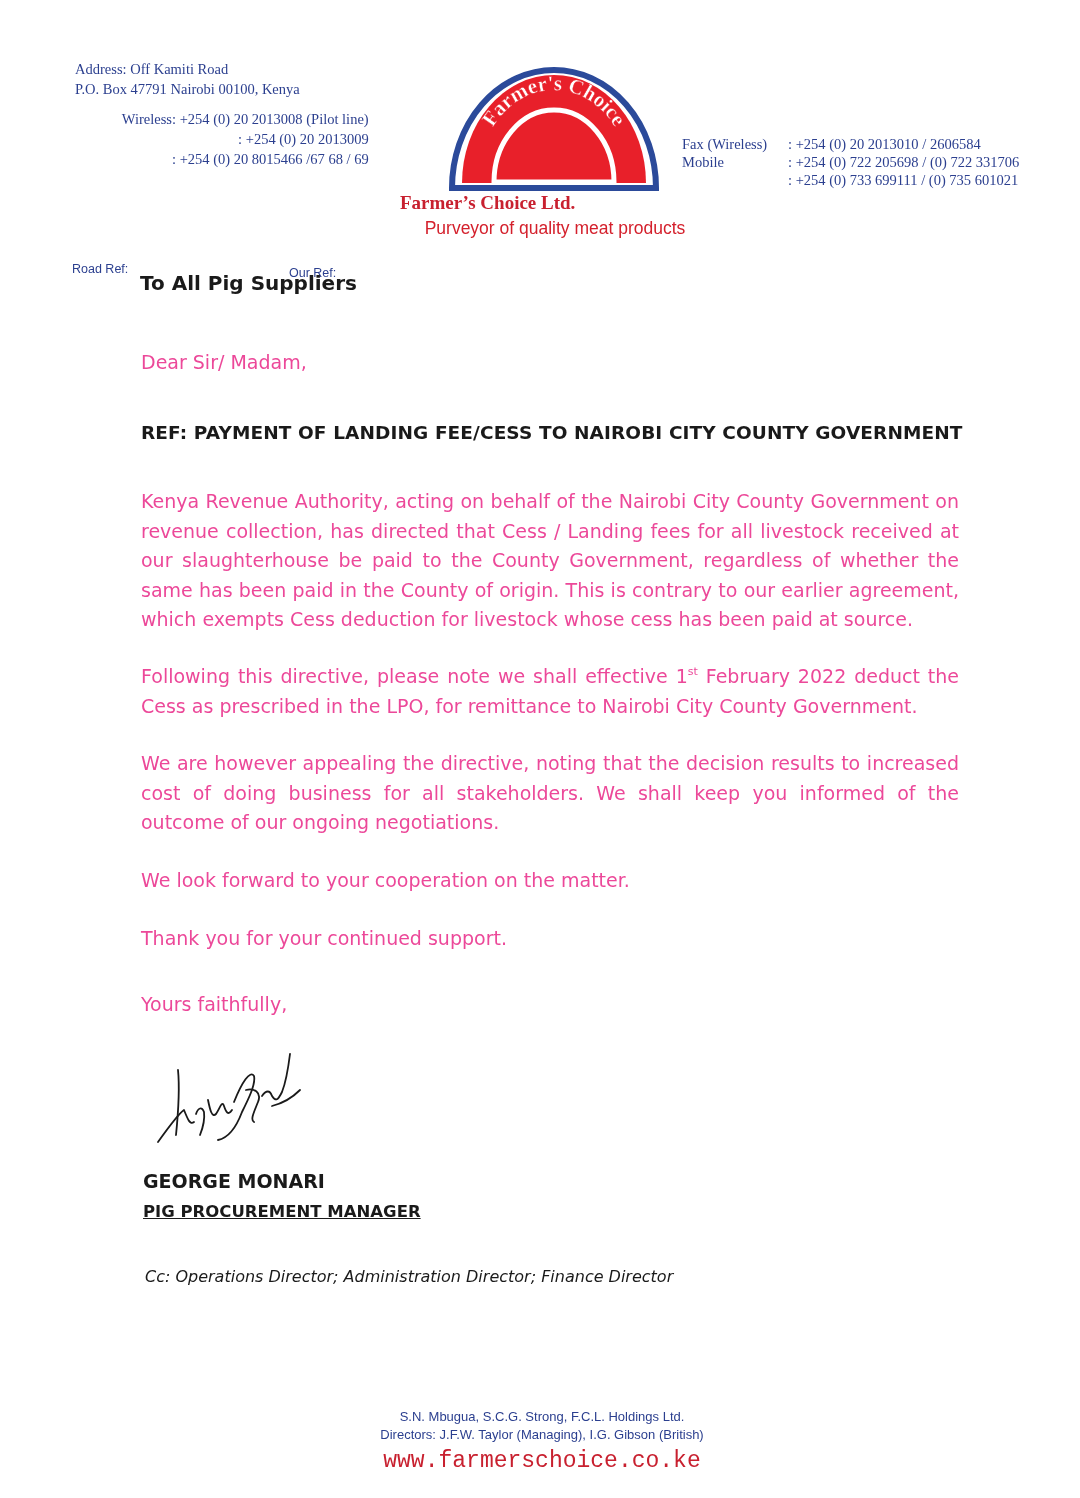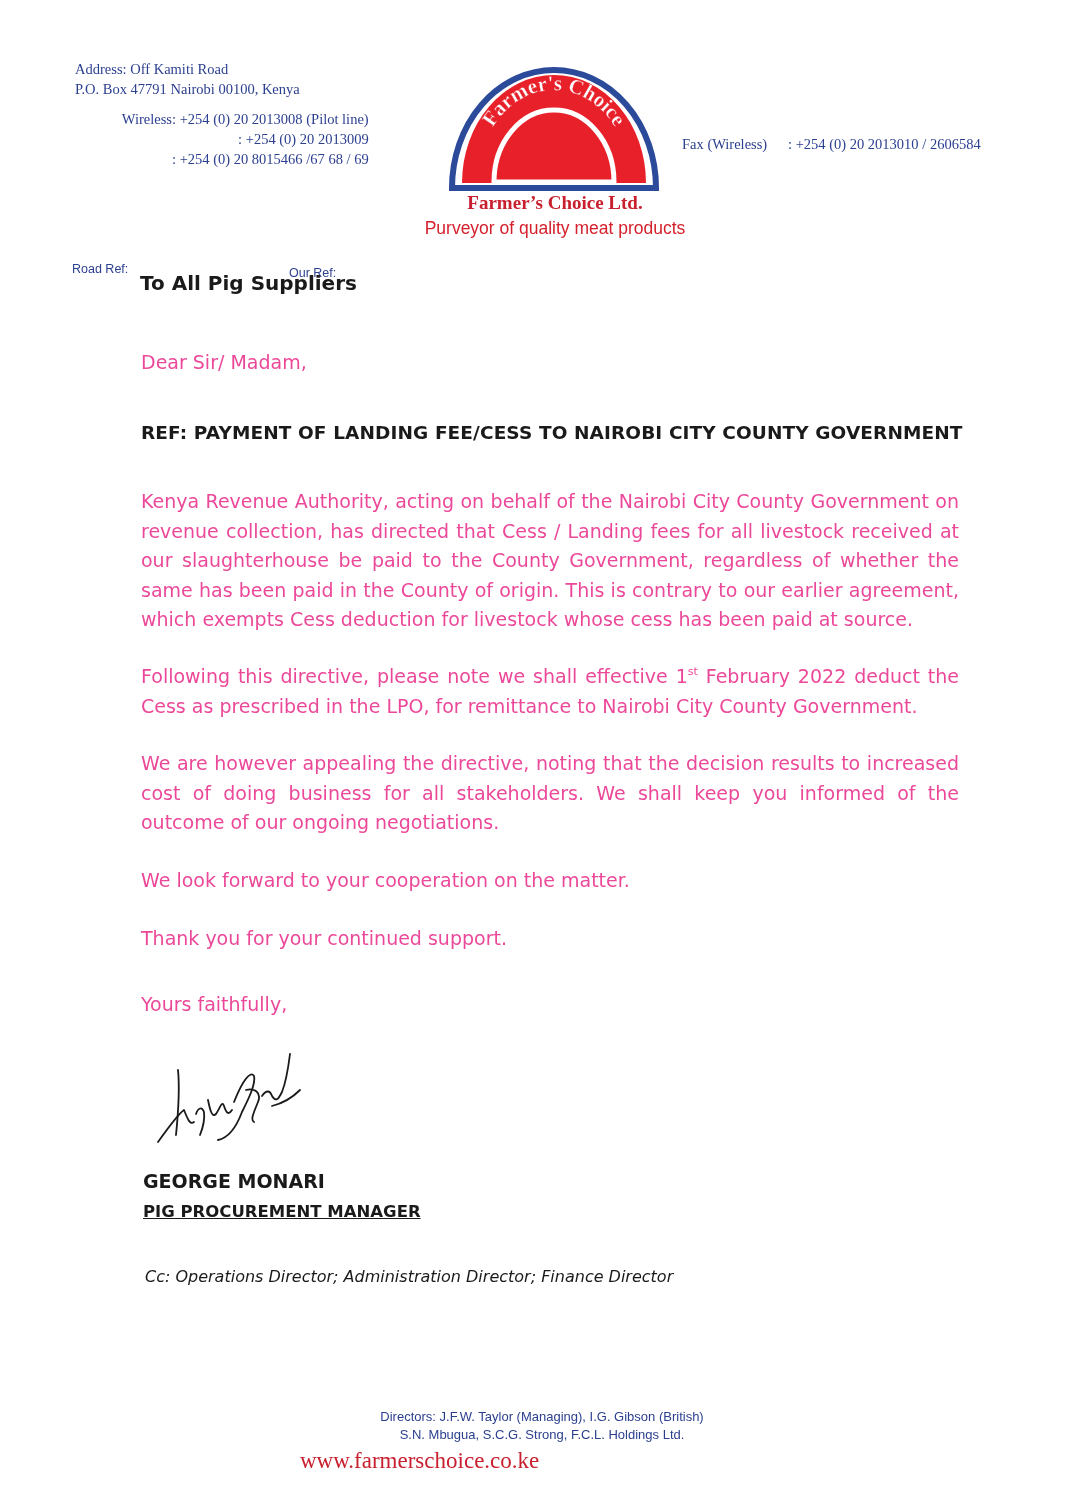--- a/index.html
+++ b/index.html
@@ -8,37 +8,37 @@
   .sans { font-family: "DejaVu Sans", "Liberation Sans", sans-serif; }
   .arial { font-family: "Liberation Sans", "DejaVu Sans", sans-serif; }
   .abs { position: absolute; }
 
   .hdr { color: #2b3f8f; font-size: 14.5px; line-height: 20px; white-space: nowrap; }
   .hdr-row { display: flex; }
   .hdr-label-l { width: 98px; }
   .hdr-label-r { width: 106px; }
 
   #logo { left: 448px; top: 64px; width: 212px; height: 128px; }
-  #company-name { left: 400px; top: 192px; width: 310px; text-align: center; color: #c8202f; font-weight: bold; font-size: 19px; }
+  #company-name { left: 400px; top: 192px; width: 310px; color: #c8202f; font-weight: bold; font-size: 19px; }
   #tagline { left: 390px; top: 218px; width: 330px; text-align: center; color: #d4202c; font-size: 17.5px; }
 
   .ref { color: #2b3f8f; font-size: 12.5px; }
   #recipient { left: 140px; top: 271px; font-size: 20px; font-weight: bold; color: #1a1a1a; }
 
   .body-text { font-size: 19px; line-height: 29.5px; color: #ec4899; }
   .para { left: 141px; width: 818px; text-align: justify; }
   sup { font-size: 11px; vertical-align: 8px; line-height: 0; }
 
   #subject { left: 141px; top: 422px; font-size: 18.5px; font-weight: bold; letter-spacing: 0.1px; }
   #signer-name { left: 143px; top: 1170px; font-size: 19px; font-weight: bold; }
   #signer-title { left: 143px; top: 1202px; font-size: 16.5px; font-weight: bold; text-decoration: underline; }
   #cc { left: 145px; top: 1267px; font-size: 16px; font-style: italic; }
 
   #directors { left: 300px; top: 1408px; width: 484px; text-align: center; color: #2b3f8f; font-size: 13px; line-height: 18px; }
-  #website { left: 300px; top: 1448px; width: 484px; text-align: left; color: #c8202f; font-size: 23px; }
+  #website { left: 300px; top: 1448px; width: 484px; text-align: center; color: #c8202f; font-size: 23px; font-family: Liberation Mono, monospace; }
 </style>
 </head>
 <body>
 
 <div class="abs hdr serif" style="left:75px; top:59px;">
   <div>Address: Off Kamiti Road</div>
   <div>P.O. Box 47791 Nairobi 00100, Kenya</div>
 </div>
 <div class="abs hdr serif" style="left:74px; top:109px;text-align:right;">
   <div class="hdr-row">
@@ -62,20 +62,27 @@
     <textPath href="#arcpath" startOffset="50%" text-anchor="middle">Farmer's Choice</textPath>
   </text>
 </svg>
 <div id="company-name" class="abs serif">Farmer’s Choice Ltd.</div>
 <div id="tagline" class="abs arial">Purveyor of quality meat products</div>
 
 <div class="abs hdr serif" style="left:682px; top:108px;margin-top:26px;">
   <div class="hdr-row">
     <div class="hdr-label-r">Fax (Wireless)</div>
     <div>: +254 (0) 20 2013010 / 2606584</div>
+  </div>
+  <div class="hdr-row" style="margin-top:-2px;">
+    <div class="hdr-label-r">Mobile</div>
+    <div>
+      <div>: +254 (0) 722 205698 / (0) 722 331706</div>
+      <div style="margin-top:-2px;">: +254 (0) 733 699111 / (0) 735 601021</div>
+    </div>
   </div>
 </div>
 
 <div class="abs ref arial" style="left:72px; top:262px;">Road Ref:</div>
 <div class="abs ref arial" style="left:289px; top:266px;">Our Ref:</div>
 <div id="recipient" class="abs sans">To All Pig Suppliers</div>
 
 <div class="abs sans body-text" style="left:141px; top:348px;">Dear Sir/ Madam,</div>
 <div id="subject" class="abs sans">REF: PAYMENT OF LANDING FEE/CESS TO NAIROBI CITY COUNTY GOVERNMENT</div>
 
@@ -102,16 +109,16 @@
     <path d="M 112 66 C 116 60, 120 60, 122 66 C 126 72, 128 70, 132 62 C 136 52, 138 40, 140 24"></path>
     <path d="M 122 76 C 130 74, 140 70, 150 60"></path>
   </g>
 </svg>
 
 <div id="signer-name" class="abs sans">GEORGE MONARI</div>
 <div id="signer-title" class="abs sans">PIG PROCUREMENT MANAGER</div>
 <div id="cc" class="abs sans">Cc: Operations Director; Administration Director; Finance Director</div>
 
 <div id="directors" class="abs arial">
+  <div>S.N. Mbugua, S.C.G. Strong, F.C.L. Holdings Ltd.</div>
   <div>Directors: J.F.W. Taylor (Managing), I.G. Gibson (British)</div>
-  <div>S.N. Mbugua, S.C.G. Strong, F.C.L. Holdings Ltd.</div>
 </div>
 <div id="website" class="abs serif">www.farmerschoice.co.ke</div>
 
 </body></html>

